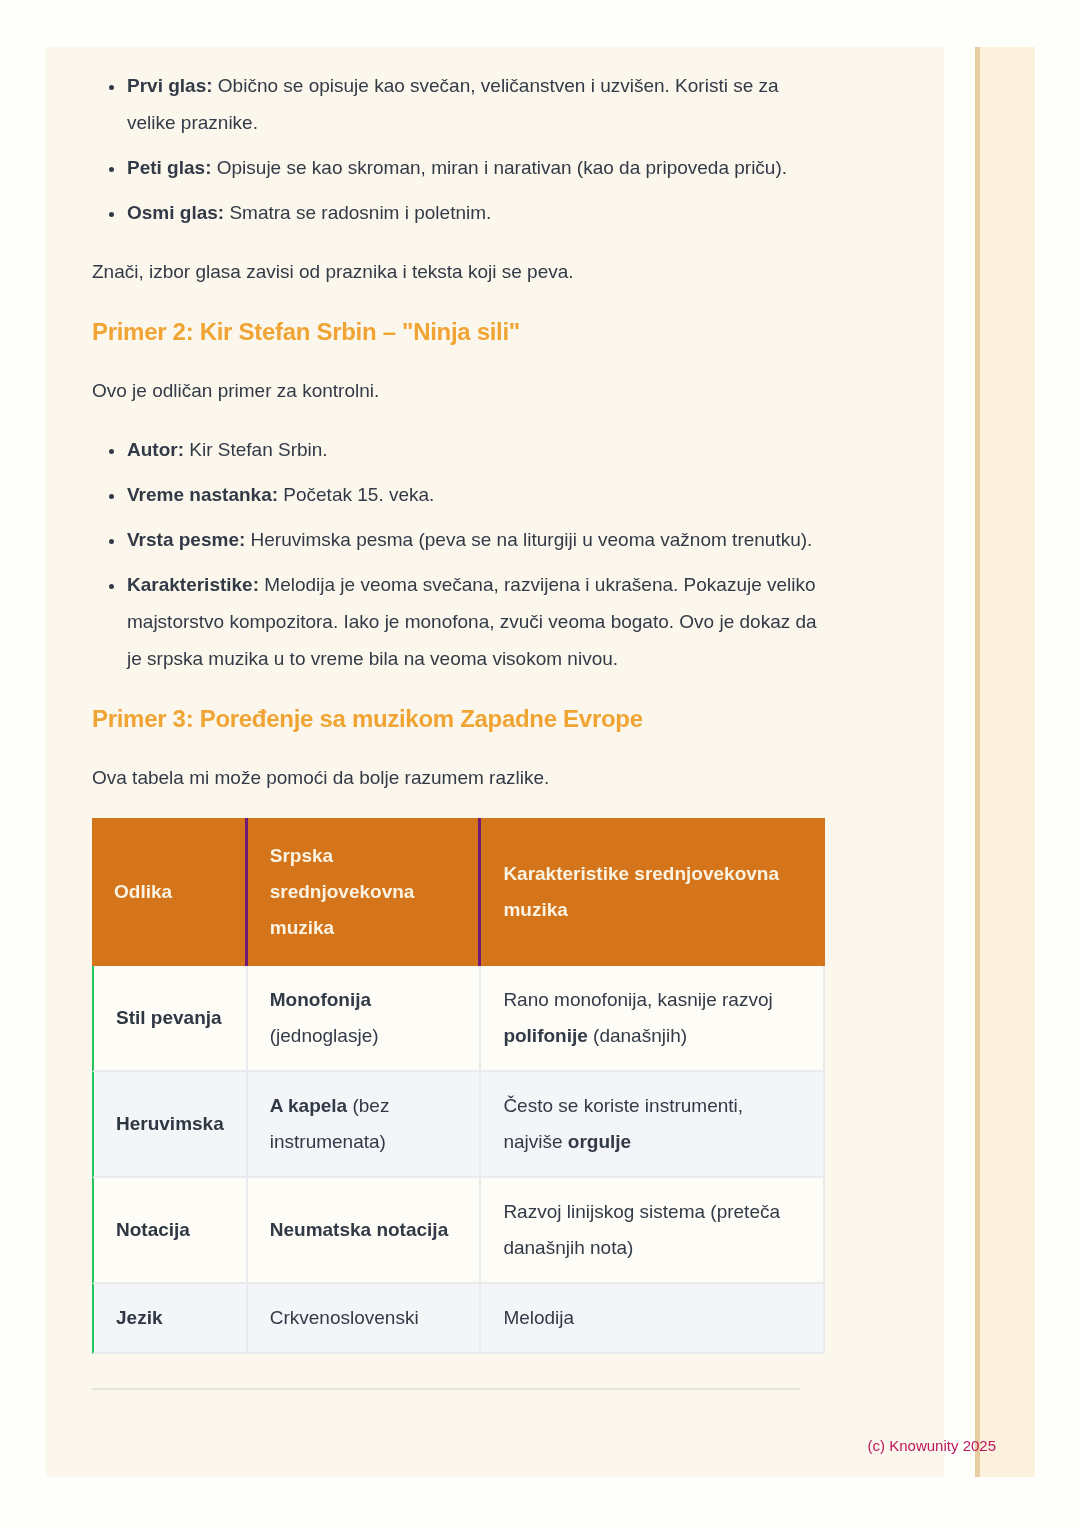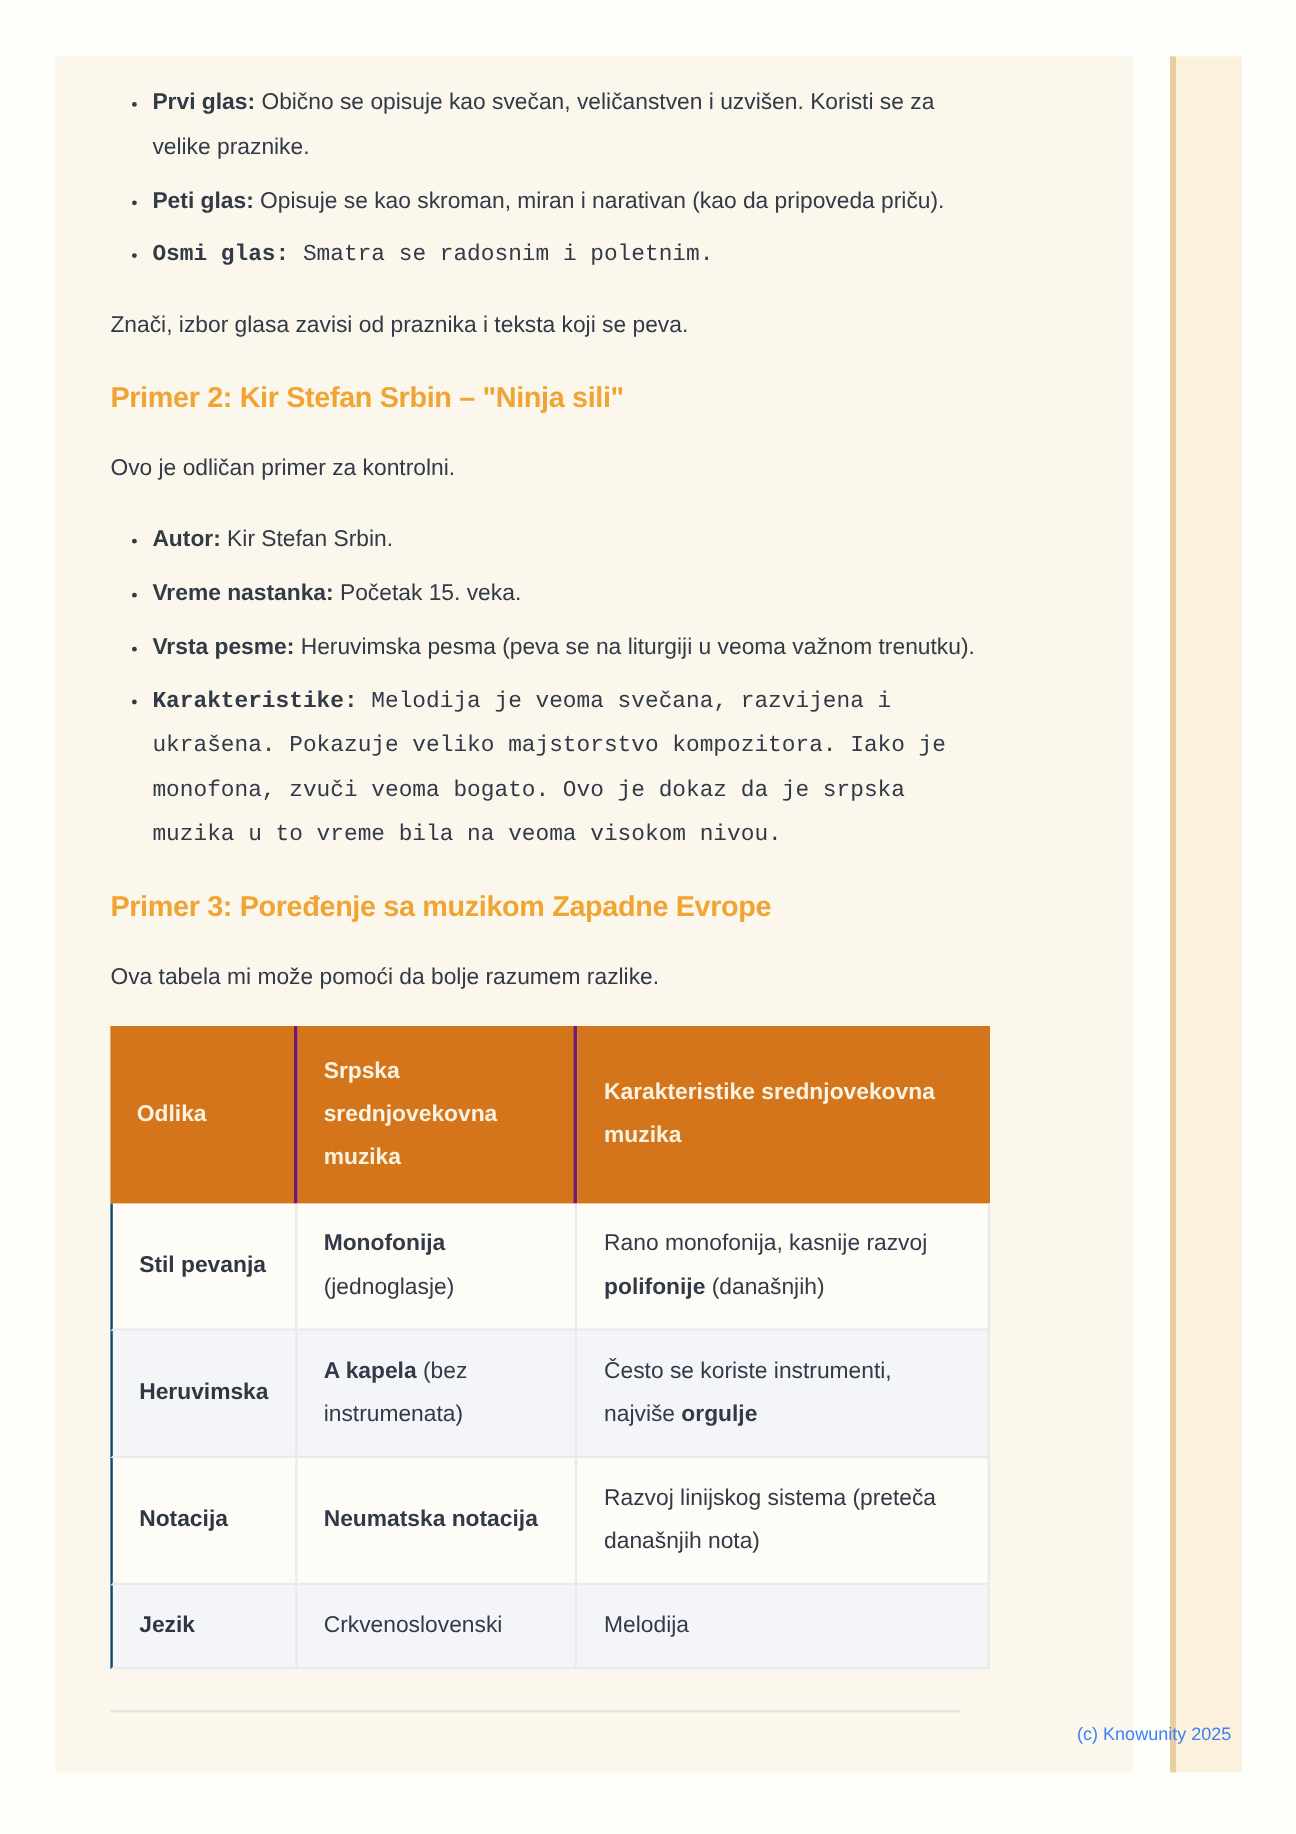--- a/index.html
+++ b/index.html
@@ -24,21 +24,21 @@
   .content {
     position: absolute; left: 46px; top: 0; width: 733px;
     font-size: 19px; line-height: 37px;
     padding-top: 10px;
   }
   .content p { margin: 22px 0; }
   ul.bullets { margin: 0 0 22px 0; padding-left: 33px; list-style: disc; }
   ul.bullets.first { margin-top: 10px; }
   ul.bullets { margin-top: 22px; }
   ul.bullets li { margin-bottom: 8px; padding-left: 2px; }
-  ul.bullets li:last-child { margin-bottom: 0; font-family: Liberation Mono, monospace; }
+  ul.bullets li:last-child { margin-bottom: 0; }
   ul.bullets li::marker { color: #333a47; font-size: 15px; }
   b, .bold { font-weight: 700; }
   h2.section-heading {
     color: #f0a433; font-size: 24px; line-height: 36px; font-weight: 700;
     letter-spacing: -0.3px; margin: 24px 0 22px 0;
   }
   table.cmp-table {
     border-collapse: separate; border-spacing: 0; width: 733px;
     margin-top: 22px;
   }
@@ -49,29 +49,29 @@
     background: #d4751c; color: #faf3e2; font-weight: 700; text-align: left;
     font-size: 19px; line-height: 36px; padding: 20px 22px;
     border-right: 3px solid #701a75; vertical-align: middle;
   }
   table.cmp-table th:last-child { border-right: none; }
   table.cmp-table td {
     font-size: 19px; line-height: 36px; padding: 16px 22px;
     border-right: 2px solid #e8eaed; border-bottom: 2px solid #e8eaed;
     vertical-align: middle;
   }
-  table.cmp-table td:first-child { border-left: 2px solid #0c4a6e; font-weight: 700; color: #2f3743; }
+  table.cmp-table td:first-child { border-left: 2px solid #22c55e; font-weight: 700; color: #2f3743; }
   table.cmp-table tbody tr:nth-child(odd) td { background: #fdfcf6; }
   table.cmp-table tbody tr:nth-child(even) td { background: #f3f5f9; }
   .divider {
     width: 708px; height: 2px; background: #e5e3db; margin-top: 34px;
   }
   .footer-copyright {
-    position: absolute; top: 1437px; right: 54px;
-    font-size: 15px; color: #3b82f6; z-index: 5;
+    position: absolute; top: 1437px; right: 84px;
+    font-size: 15px; color: #be185d; z-index: 5;
   }
 </style>
 </head>
 <body>
 
 <div class="card">
   <div class="accent-line"></div>
   <div class="accent-band"></div>
 
   <div class="content">

